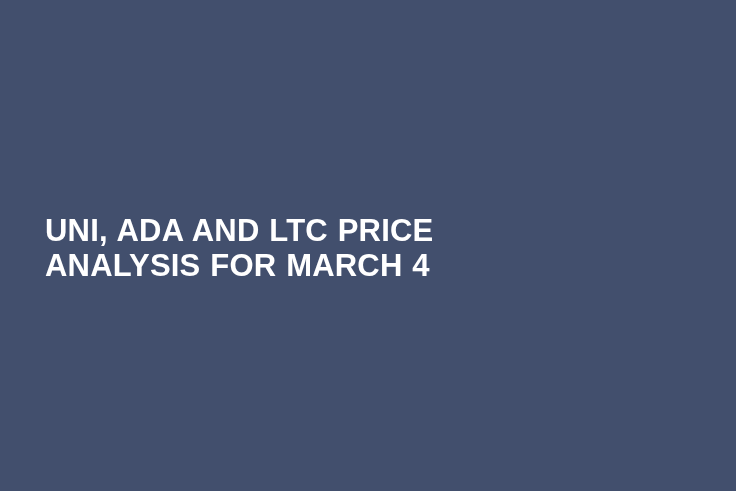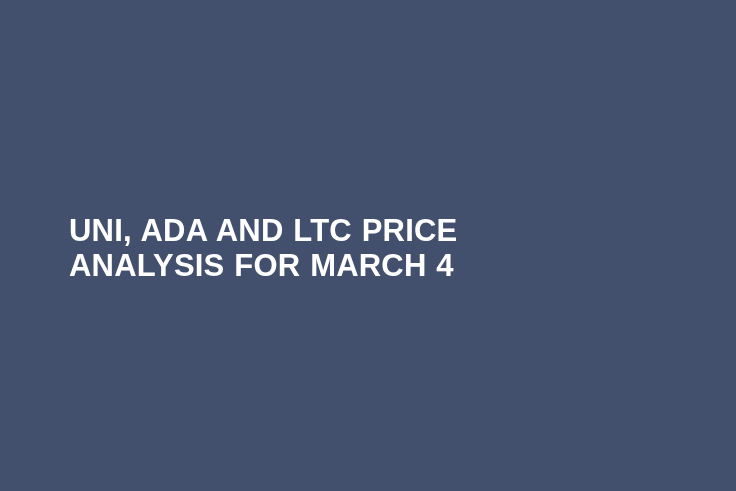--- a/index.html
+++ b/index.html
@@ -19,21 +19,21 @@
   #cover-card {
     position: relative;
     box-sizing: border-box;
     width: 736px;
     height: 491px;
     background: #424f6d;
     display: flex;
     flex-direction: column;
     justify-content: center;
     align-items: flex-start;
-    padding: 0 69px;
+    padding: 0 45px;
     -webkit-font-smoothing: antialiased;
   }
 
   
   #cover-headline {
     margin: 0;
     padding: 0;
     color: #ffffff;
     font-family: "Liberation Sans", sans-serif;
     font-size: 31px;

